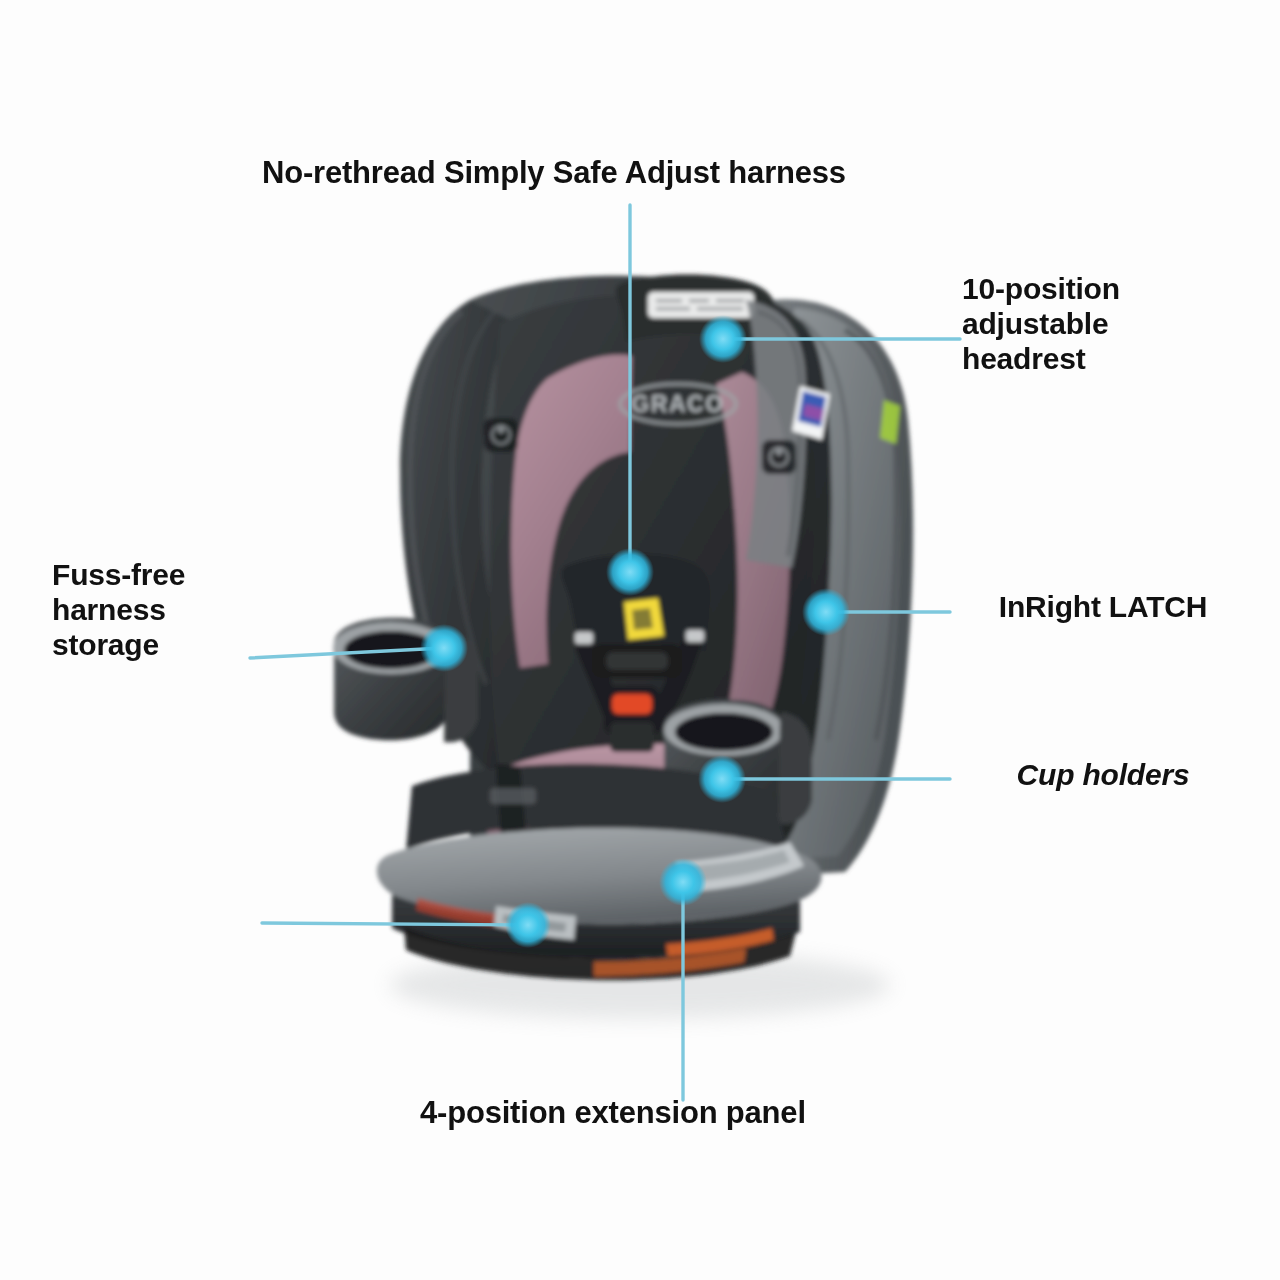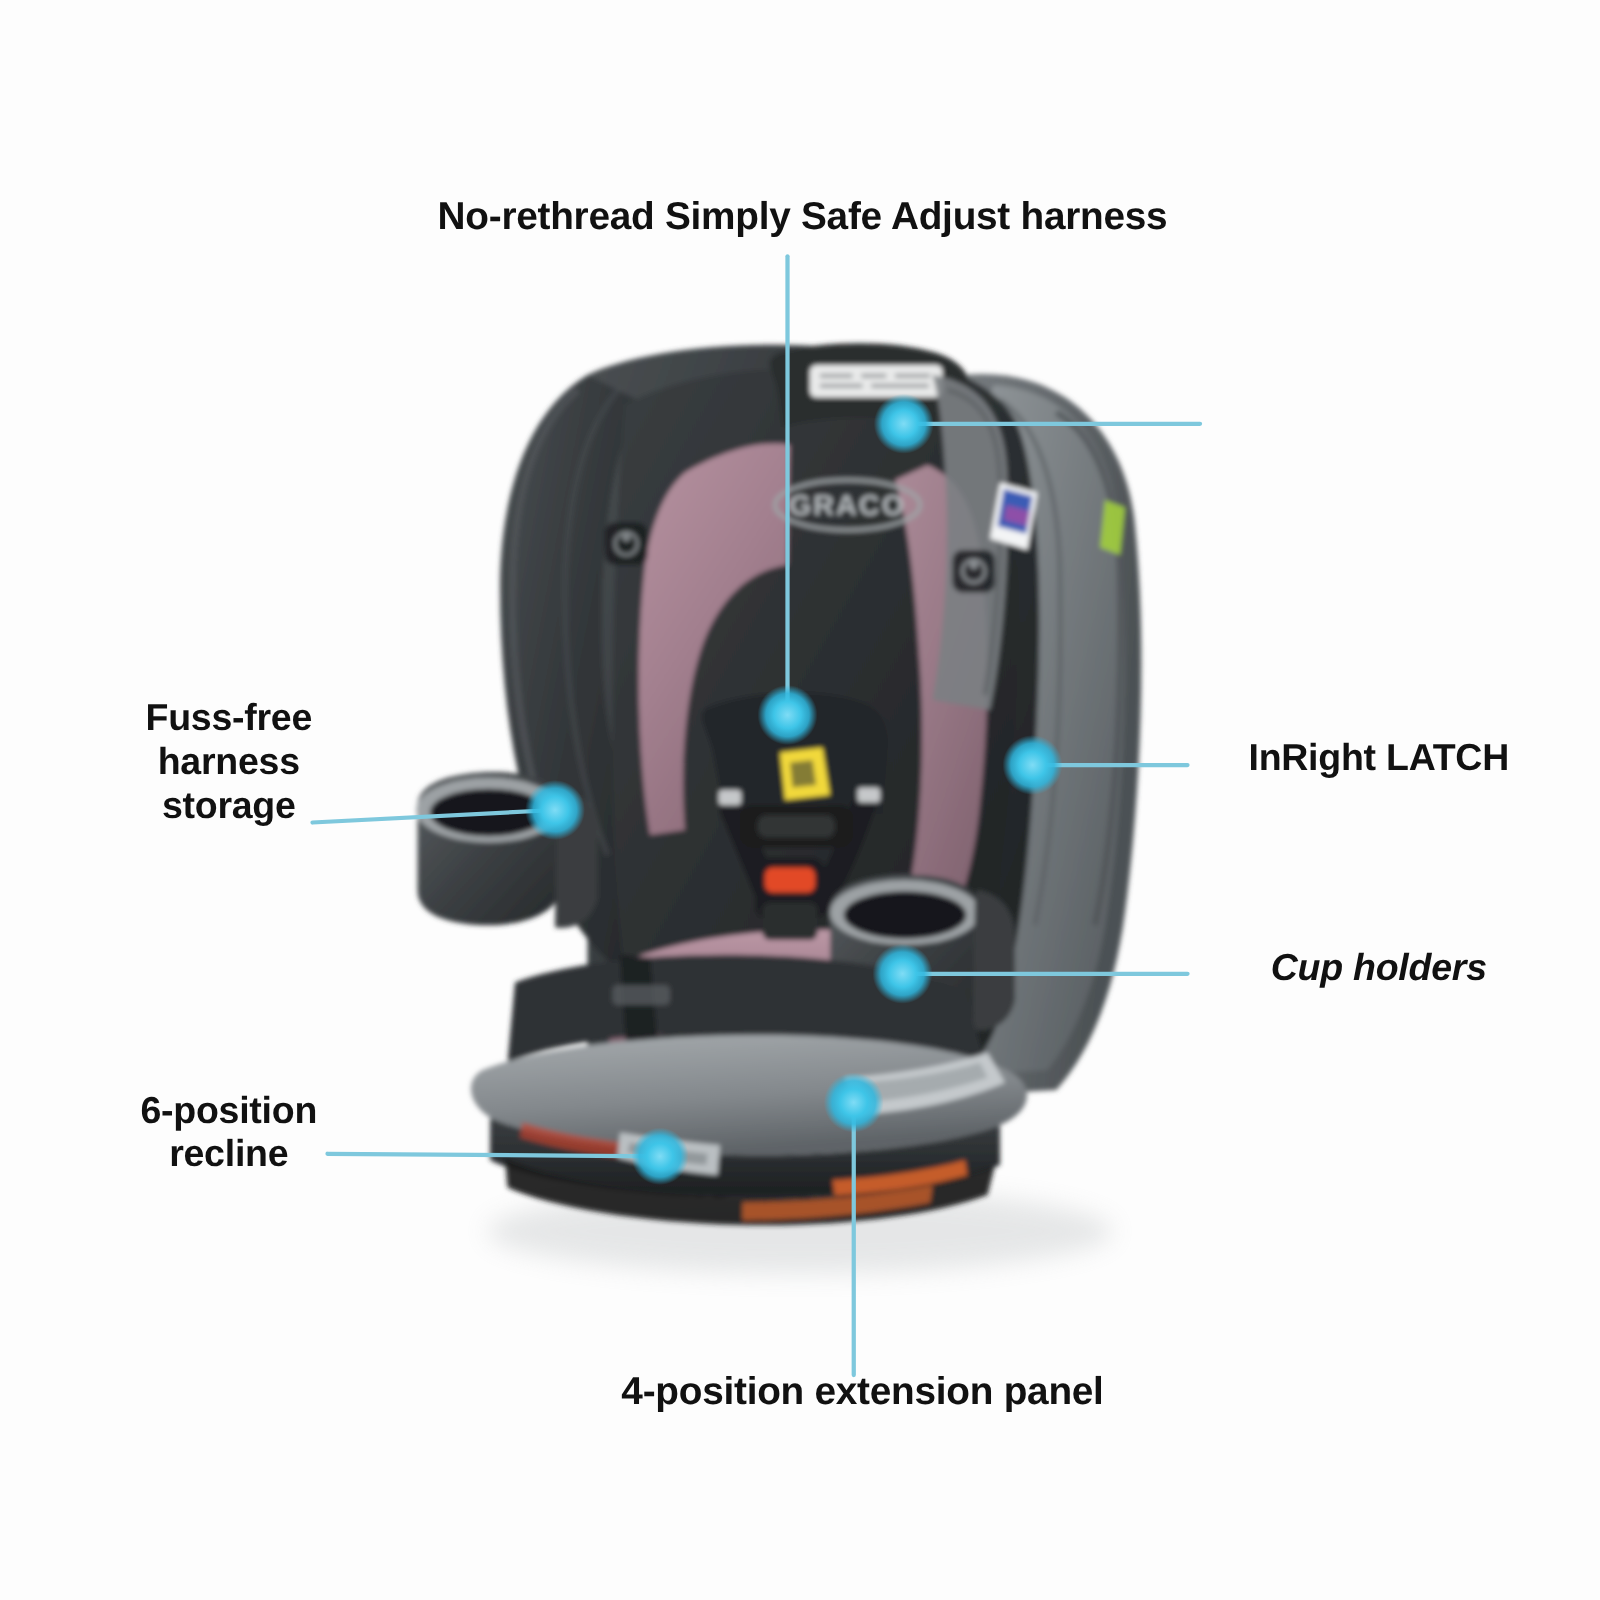--- a/index.html
+++ b/index.html
@@ -16,21 +16,21 @@
   
   .label{
     position:absolute;
     color:#111111;
     font-weight:bold;
     font-size:30px;
     line-height:1.16;
     letter-spacing:-0.2px;
     white-space:pre-line;
   }
-  .label.c{text-align:center;}
+  .label.c{}
   .label.l{text-align:center;}
 
   #lab-harness   {left:262px;  top:155px; width:760px; font-size:31px;}
   #lab-headrest  {left:962px;  top:272px; width:270px;}
   #lab-latch     {left:958px;  top:590px; width:290px;}
   #lab-cup       {left:958px;  top:758px; width:290px;font-style:italic;}
   #lab-storage   {left:52px;   top:558px; width:262px;}
   #lab-recline   {left:52px;   top:872px; width:262px;}
   #lab-extension {left:420px;  top:1095px;width:540px; font-size:31px;}
 
@@ -277,27 +277,28 @@
       <circle cx="826" cy="612" r="24" fill="url(#gDot)"></circle>
       <circle cx="722" cy="779" r="24" fill="url(#gDot)"></circle>
       <circle cx="444" cy="648" r="24" fill="url(#gDot)"></circle>
       <circle cx="528" cy="925" r="23" fill="url(#gDot)"></circle>
       <circle cx="683" cy="882" r="24" fill="url(#gDot)"></circle>
     </g>
   </svg>
 
   <div class="label c" id="lab-harness">No-rethread Simply Safe Adjust harness</div>
 
+  <div class="label c" id="lab-headrest">10-position
+adjustable
+headrest</div>
 
   <div class="label l" id="lab-latch">InRight LATCH</div>
 
   <div class="label l" id="lab-cup">Cup holders</div>
 
   <div class="label c" id="lab-storage">Fuss-free
 harness
 storage</div>
 
-  <div class="label c" id="lab-recline">6-position
-recline</div>
 
   <div class="label c" id="lab-extension">4-position extension panel</div>
 
 </div>
 
 </body></html>

